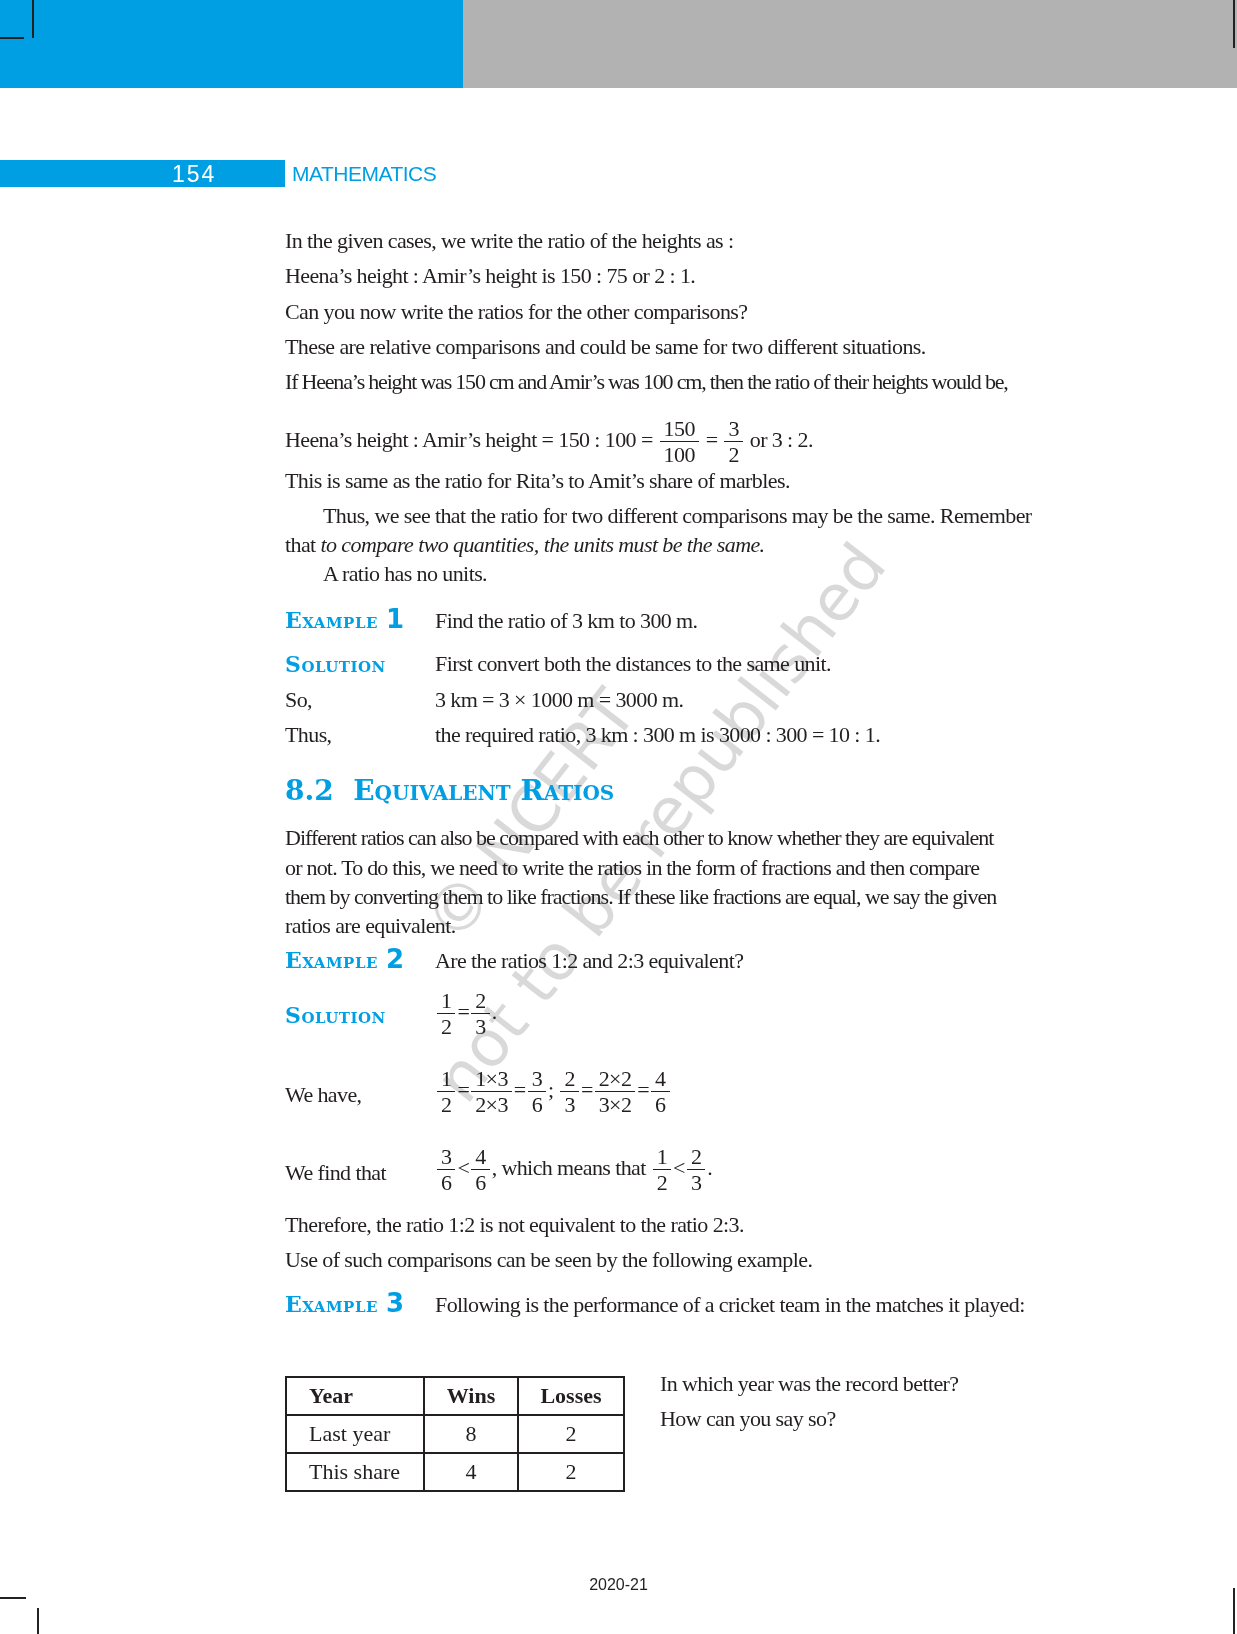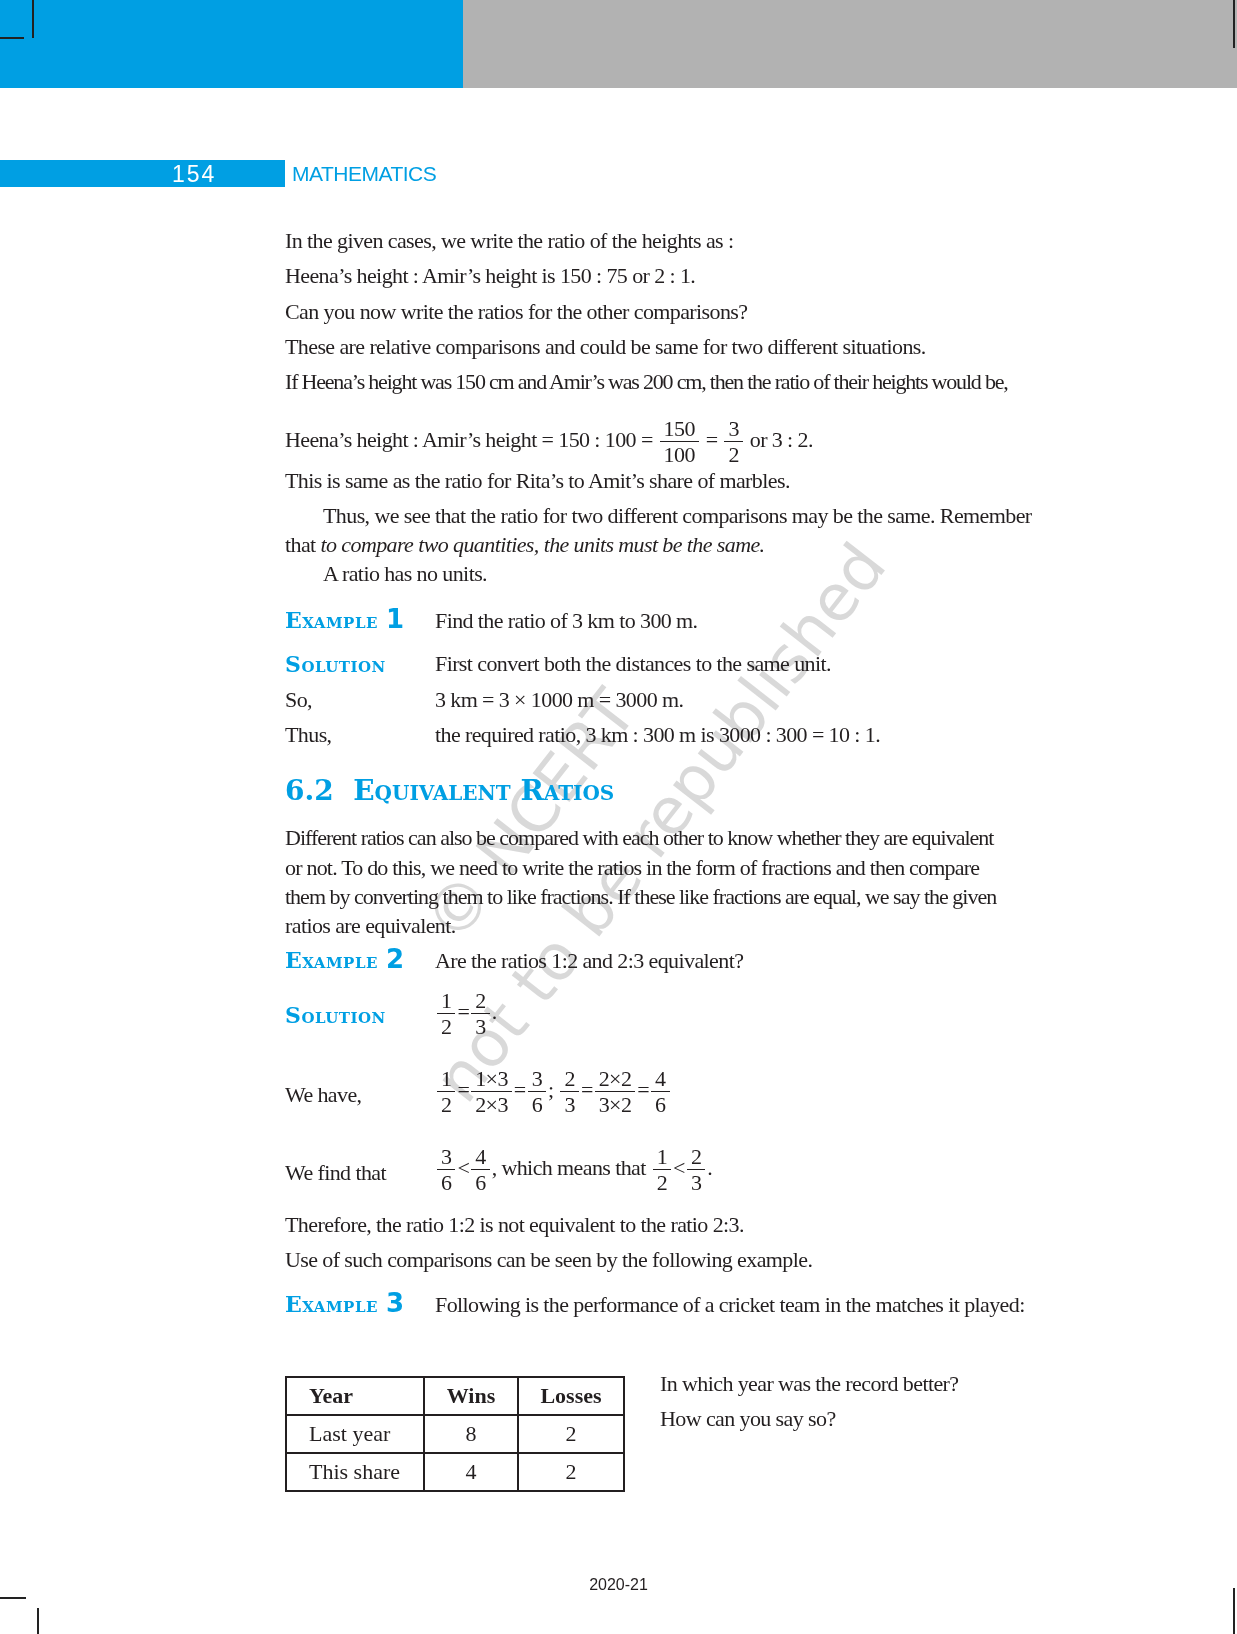--- a/index.html
+++ b/index.html
@@ -81,21 +81,21 @@
   <div class="wm" style="left:20px;top:350px;font-size:64px;">© NCERT</div>
   <div class="wm" style="left:30px;top:510px;font-size:64px;">not to be republished</div>
 </div>
 
 <div class="content">
 
   <div class="line" style="top:0;">In the given cases, we write the ratio of the heights as :</div>
   <div class="line" style="top:35px;">Heena’s height : Amir’s height is 150 : 75  or 2 : 1.</div>
   <div class="line" style="top:71px;">Can you now write the ratios for the other comparisons?</div>
   <div class="line" style="top:106px;">These are relative comparisons and could be same for two different situations.</div>
-  <div class="line" style="top:141px;letter-spacing:-1.2px;">If Heena’s height was 150 cm and Amir’s was 200 cm, then the ratio of their heights would be,</div>
+  <div class="line" style="top:141px;letter-spacing:-1.2px;">If Heena’s height was 150 cm and Amir’s was 100 cm, then the ratio of their heights would be,</div>
 
   <div class="line" style="top:188px;">
     <span>Heena’s height : Amir’s height = 150 : 100 =</span>
     <span class="frac">
       <span class="num">150</span>
       <span class="den">100</span>
     </span>
     <span>=</span>
     <span class="frac">
       <span class="num">3</span>
@@ -120,21 +120,21 @@
   <div class="line" style="top:423px;">
     <span class="label-blue">Solution</span>
   </div>
   <div class="col2" style="top:423px;">First convert both the distances to the same unit.</div>
   <div class="line" style="top:459px;">So,</div>
   <div class="col2" style="top:459px;">3 km = 3 × 1000 m = 3000 m.</div>
   <div class="line" style="top:494px;">Thus,</div>
   <div class="col2" style="top:494px;">the required ratio, 3 km : 300 m is 3000 : 300 = 10 : 1.</div>
 
   <div class="section-head" style="top:546px;">
-    <span>6.2</span>&nbsp;&nbsp;<span>Equivalent Ratios</span>
+    <span>8.2</span>&nbsp;&nbsp;<span>Equivalent Ratios</span>
   </div>
   <div class="line" style="top:597px;letter-spacing:-1px;">Different ratios can also be compared with each other to know whether they are equivalent</div>
   <div class="line" style="top:627px;letter-spacing:-0.8px;">or not. To do this, we need to write the ratios in the form of fractions and then compare</div>
   <div class="line" style="top:656px;letter-spacing:-1px;">them by converting them to like fractions. If these like fractions are equal, we say the given</div>
   <div class="line" style="top:685px;">ratios are equivalent.</div>
 
   <div class="line" style="top:716px;">
     <span class="label-blue"><span>Example</span> <span class="big">2</span></span>
   </div>
   <div class="col2" style="top:720px;">Are the ratios 1:2 and 2:3 equivalent?</div>

